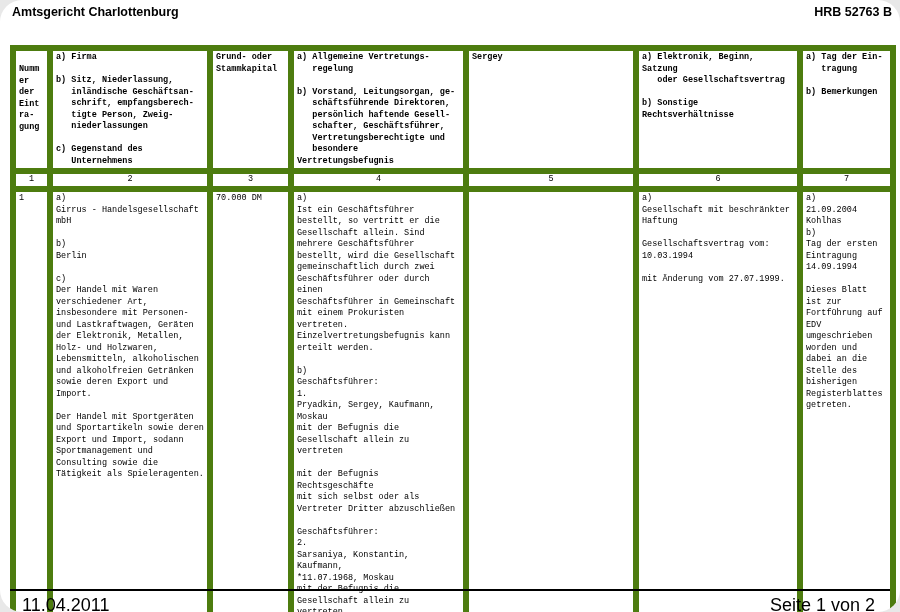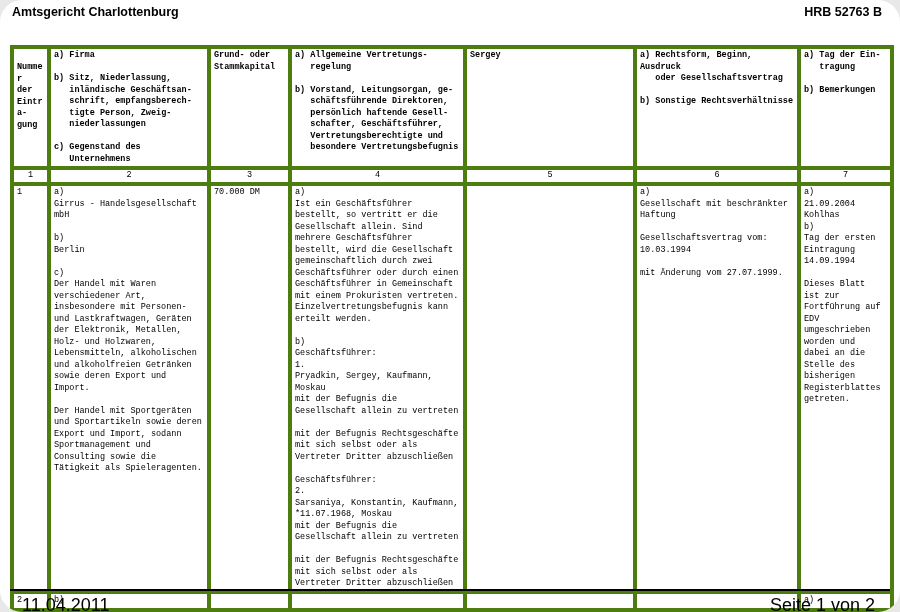--- a/index.html
+++ b/index.html
@@ -17,36 +17,36 @@
     position: absolute;
     top: 4px;
     font-family: "Liberation Sans", sans-serif;
     font-weight: bold;
     font-size: 12.5px;
     line-height: 17px;
     white-space: pre-wrap;
   }
   .hdr-left  { left: 12px; }
   .hdr-center { left: 368px; }
-  .hdr-right { right: 18px; text-align: center; }
+  .hdr-right { right: 8px; text-align: center; }
 
   
   table.reg {
     position: absolute;
     left: 10px;
     top: 45px;
     width: 880px;
     border-collapse: collapse;
     table-layout: fixed;
     font-family: "Liberation Mono", "DejaVu Sans Mono", monospace;
     font-size: 8.5px;
     line-height: 11.5px;
   }
   table.reg td {
-    border: 4px solid #4d7c0f;
+    border: 6px solid #4d7c0f;
     vertical-align: top;
     padding: 1px 3px 0 3px;
     white-space: pre-wrap;
     word-wrap: break-word;
     overflow: hidden;
     margin-top: 16px;
   }
   tr.head td { font-weight: bold; height: 104px; }
   tr.nums td { text-align: center; height: 12px; border-bottom: 2px solid #000; padding: 0 3px; }
   tr.r1  td  { height: 396px; }
@@ -110,21 +110,21 @@
         <td>a) Allgemeine Vertretungs-
    regelung
 
 b) Vorstand, Leitungsorgan, ge-
    schäftsführende Direktoren,
    persönlich haftende Gesell-
    schafter, Geschäftsführer,
    Vertretungsberechtigte und
    besondere Vertretungsbefugnis</td>
         <td>Sergey</td>
-        <td>a) Rechtsform, Beginn, Ausdruck
+        <td>a) Elektronik, Beginn, Satzung
    oder Gesellschaftsvertrag
 
 b) Sonstige Rechtsverhältnisse</td>
         <td>a) Tag der Ein-
    tragung
 
 b) Bemerkungen</td>
       </tr>
       <tr class="nums">
         <td>1</td>

